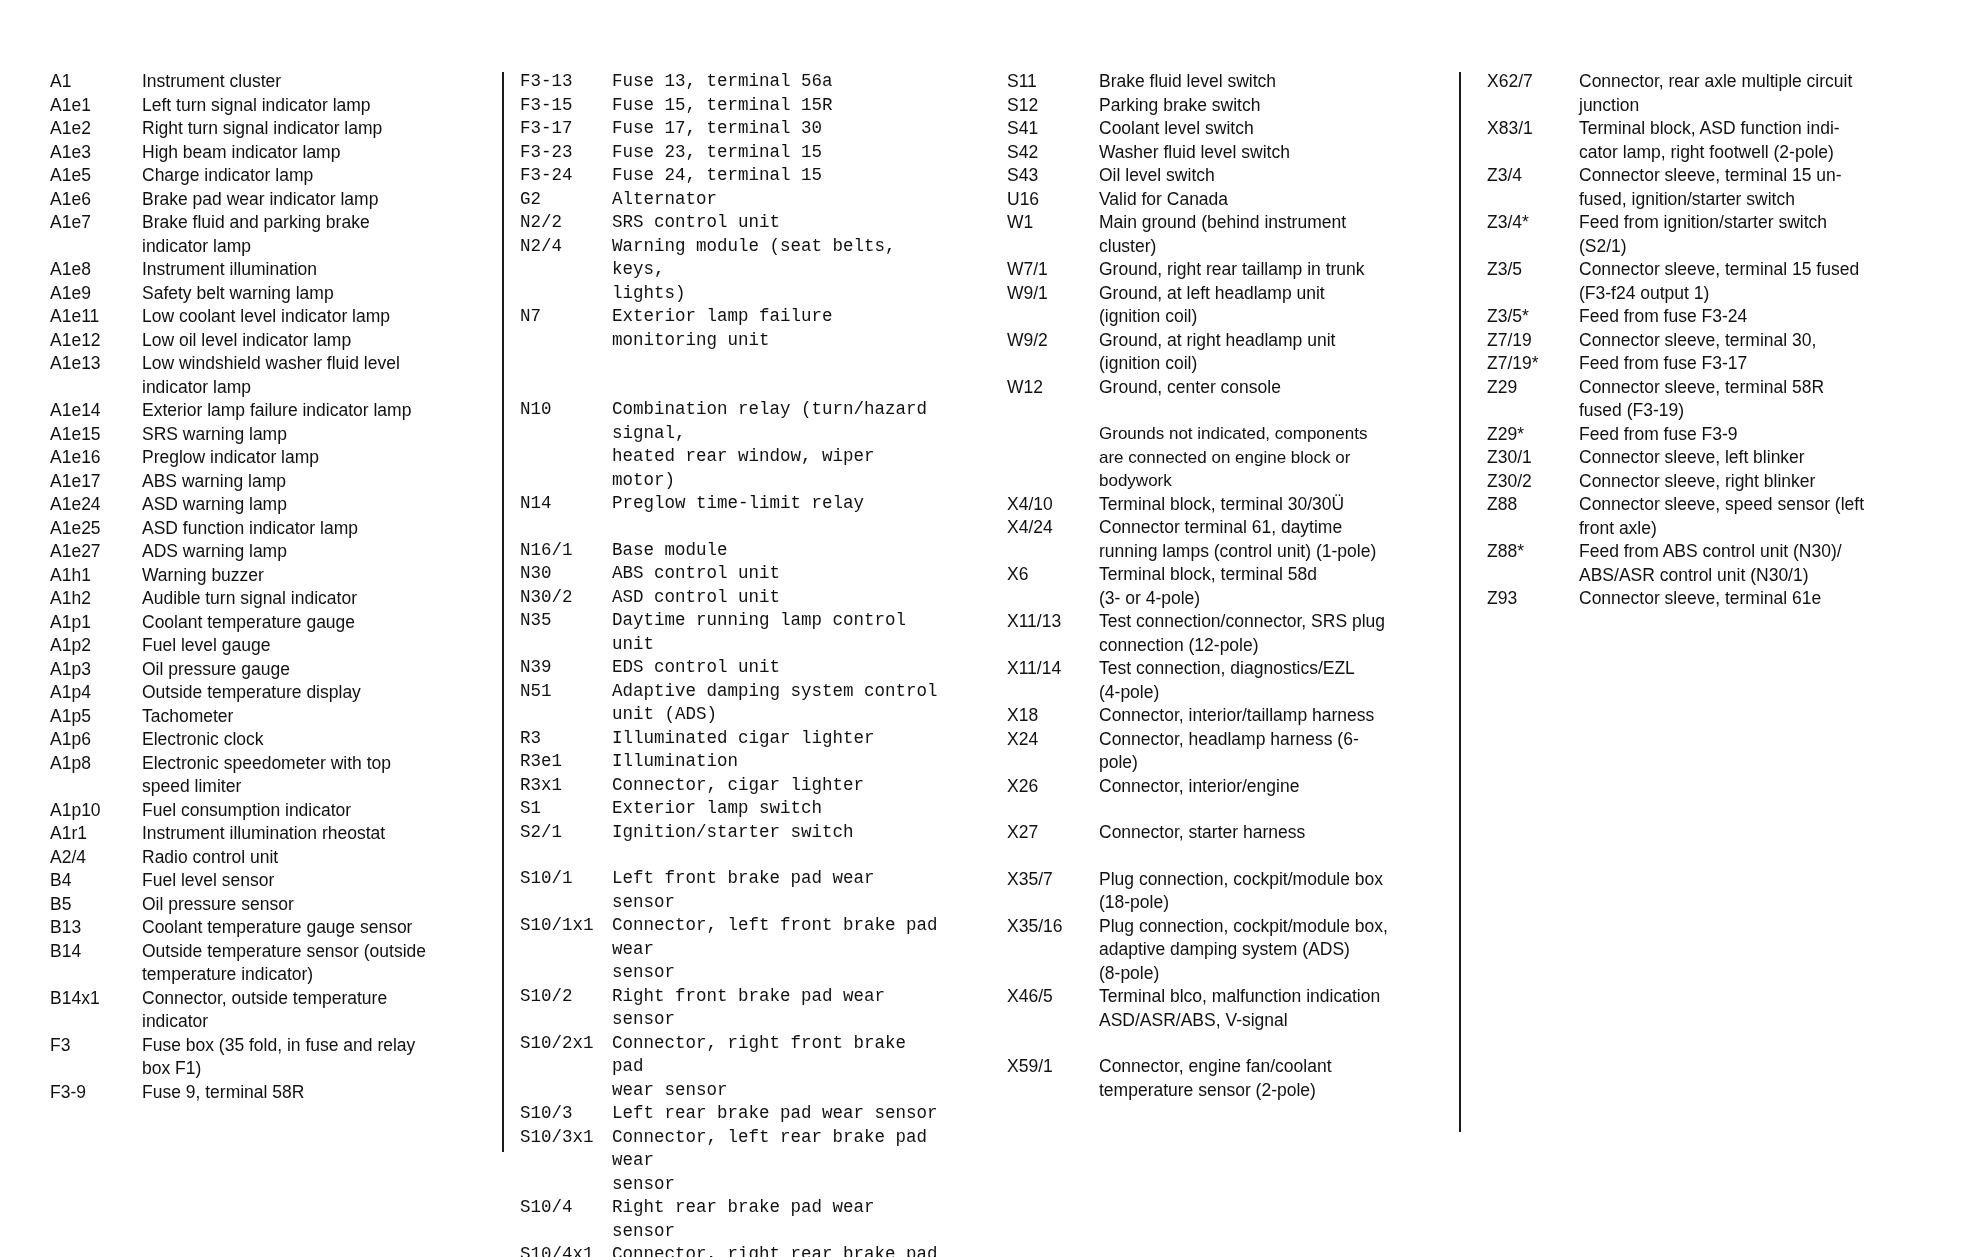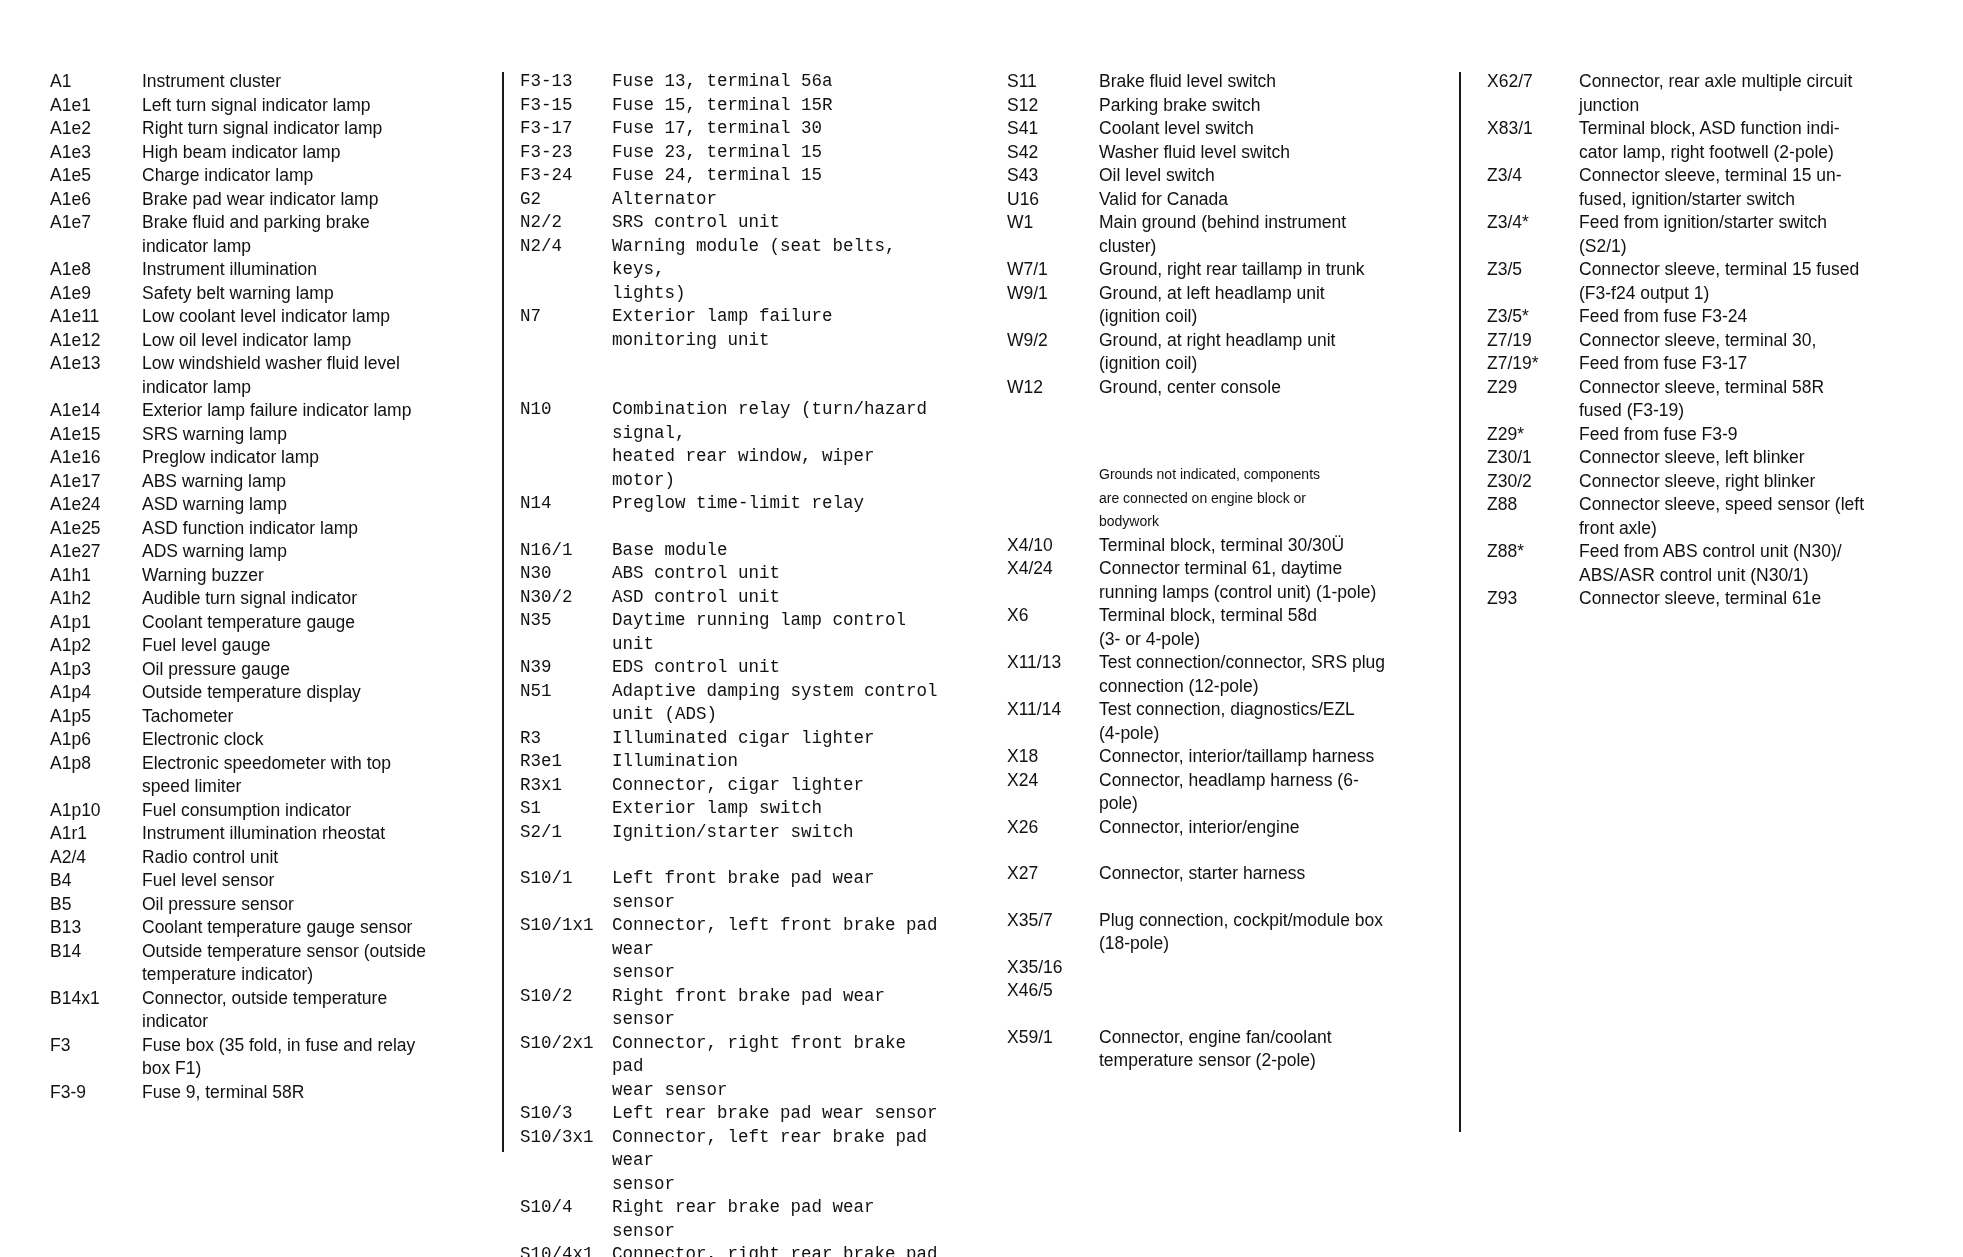--- a/index.html
+++ b/index.html
@@ -19,21 +19,21 @@
   .div1 { left: 502px;  top: 72px; height: 1080px; }
   .div3 { left: 1459px; top: 72px; height: 1060px; }
   .entry {
     display: flex; align-items: flex-start;
     font-size: 17.5px; line-height: 23.5px;
   }
   .code { flex: 0 0 92px; white-space: nowrap; }
   .desc { flex: 1 1 auto; white-space: pre-line; }
   .gap-s { height: 23px; }
   .gap-l { height: 46px; }
-  .note { padding-left: 92px; font-size: 14px; line-height: 23.5px; white-space: pre-line; margin-top: 41px; }
+  .note { padding-left: 92px; font-size: 17px; line-height: 23.5px; white-space: pre-line; }
 </style>
 </head>
 <body>
 
 <div class="divider div1"></div>
 <div class="divider div3"></div>
 
 <div class="col col1">
   <div class="entry">
       <span class="code">A1</span>
@@ -424,23 +424,28 @@
       <span class="desc">Connector, starter harness</span>
     </div>
   <div class="gap-s"></div>
   <div class="entry">
       <span class="code">X35/7</span>
       <span class="desc">Plug connection, cockpit/module box
 (18-pole)</span>
     </div>
   <div class="entry">
       <span class="code">X35/16</span>
+      <span class="desc">Plug connection, cockpit/module box,
+adaptive damping system (ADS)
+(8-pole)</span>
     </div>
   <div class="entry">
       <span class="code">X46/5</span>
+      <span class="desc">Terminal blco, malfunction indication
+ASD/ASR/ABS, V-signal</span>
     </div>
   <div class="gap-s"></div>
   <div class="entry">
       <span class="code">X59/1</span>
       <span class="desc">Connector, engine fan/coolant
 temperature sensor (2-pole)</span>
     </div>
 </div>
 
 <div class="col col4">

